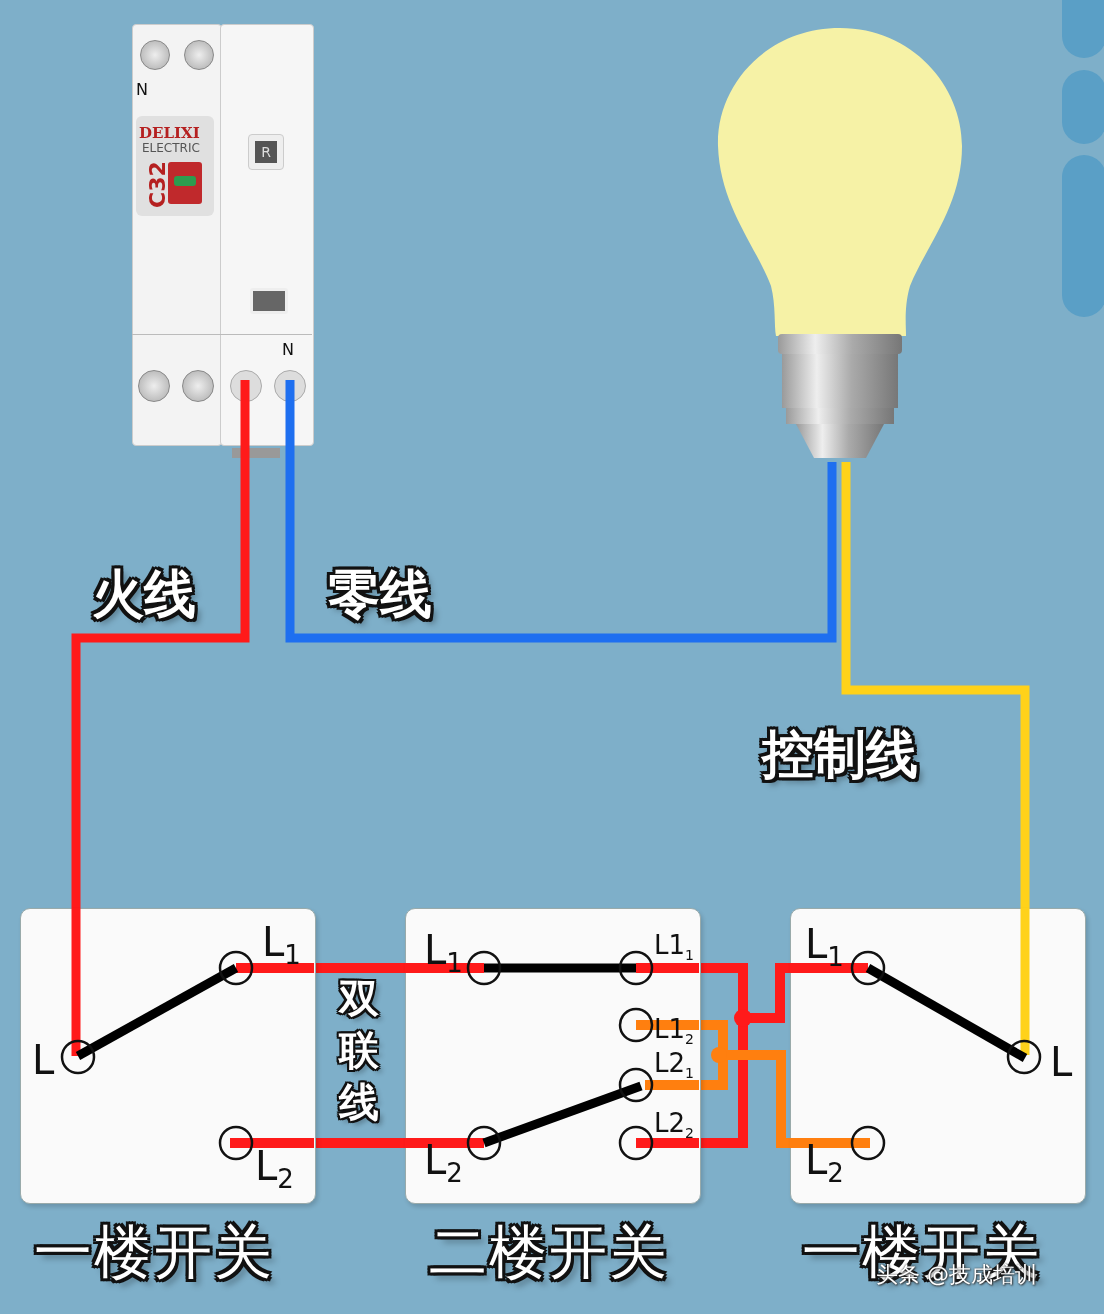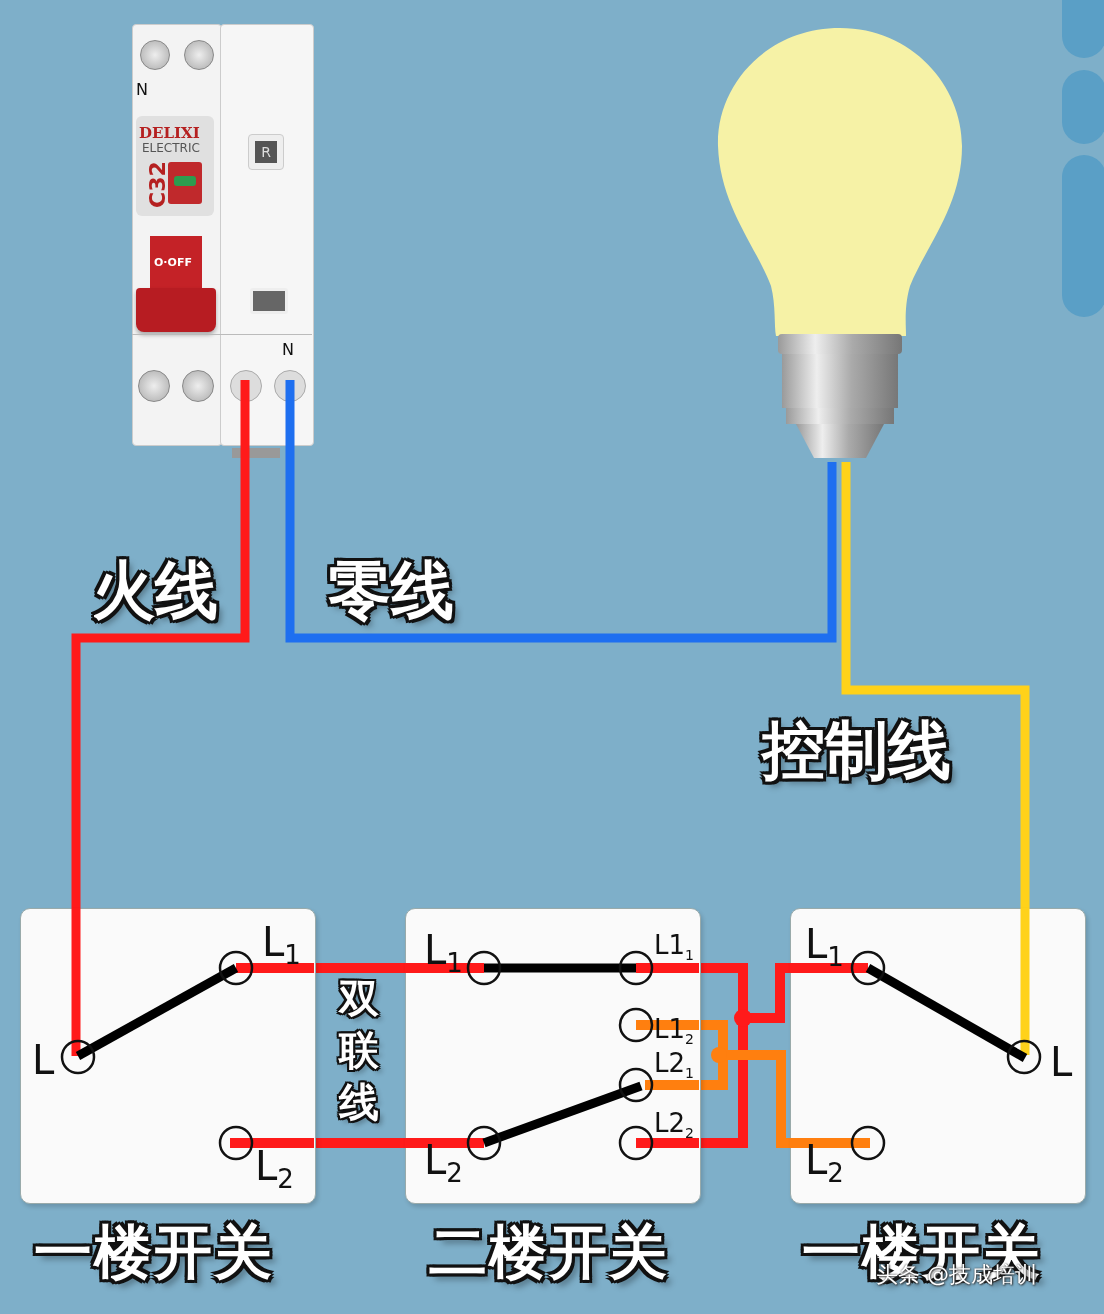--- a/index.html
+++ b/index.html
@@ -1,21 +1,21 @@
 <!DOCTYPE html>
 <html><head>
 <meta charset="utf-8">
 <style>
   html,body{margin:0;padding:0;}
   body{width:1104px;height:1314px;background:#7eafc9;position:relative;overflow:hidden;font-family:"DejaVu Sans",sans-serif;}
   .abs{position:absolute;}
-  .bigtxt{font-weight:bold;color:#fff;font-size:58px;letter-spacing:2px;
+  .bigtxt{font-weight:normal;color:#fff;font-size:58px;letter-spacing:2px;
     text-shadow:-3px -3px 0 #111,3px -3px 0 #111,-3px 3px 0 #111,3px 3px 0 #111,0 3px 0 #111,0 -3px 0 #111,3px 0 0 #111,-3px 0 0 #111,6px 6px 6px rgba(0,0,0,0.35);}
-  .midtxt{font-weight:bold;color:#fff;font-size:63px;
-    text-shadow:-3px -3px 0 #111,3px -3px 0 #111,-3px 3px 0 #111,3px 3px 0 #111,0 3px 0 #111,0 -3px 0 #111,3px 0 0 #111,-3px 0 0 #111,5px 5px 6px rgba(0,0,0,0.35);}
+  .midtxt{font-weight:bold;color:#fff;font-size:52px;
+    text-shadow:-3px -3px 0 #111,3px -3px 0 #111,-3px 3px 0 #111,3px 3px 0 #111,0 3px 0 #111,0 -3px 0 #111,3px 0 0 #111,-3px 0 0 #111,5px 5px 6px rgba(0,0,0,0.35);margin-top:12px;}
   .vtxt{font-weight:bold;color:#fff;font-size:40px;line-height:52px;width:50px;text-align:center;
     text-shadow:-2px -2px 0 #111,2px -2px 0 #111,-2px 2px 0 #111,2px 2px 0 #111,0 2px 0 #111,0 -2px 0 #111,2px 0 0 #111,-2px 0 0 #111,4px 4px 5px rgba(0,0,0,0.3);}
   .panel{background:#fafafa;border:1px solid #9aa;border-radius:10px;box-shadow:2px 3px 4px rgba(0,0,0,0.15);}
   .term{font-family:"DejaVu Sans",sans-serif;font-weight:normal;color:#111;}
   .lbl{font-size:40px;line-height:40px;}
   .lbl sub{font-size:26px;vertical-align:-8px;}
   .slbl{font-size:26px;line-height:26px;}
   .slbl sub{font-size:14px;vertical-align:-6px;}
   .side-pill{position:absolute;left:1062px;width:44px;background:#5a9fc6;border-radius:22px;}
   .watermark{color:#fff;font-size:22px;text-shadow:0 0 2px #333,1px 1px 2px #333;}
@@ -36,25 +36,20 @@
   <div class="abs term" style="left:4px;top:56px;font-size:16px;font-weight:normal;">N</div>
 
   <div class="abs" style="left:4px;top:92px;width:78px;height:100px;background:#e0e0e0;border-radius:6px;"></div>
   <div class="abs" style="left:7px;top:100px;font-family:'DejaVu Serif',serif;font-weight:bold;color:#b52020;font-size:15px;">DELIXI</div>
   <div class="abs" style="left:10px;top:117px;font-size:12px;color:#555;">ELECTRIC</div>
   <div class="abs" style="left:2px;top:148px;transform:rotate(-90deg);font-size:22px;color:#b52020;font-weight:bold;">C32</div>
   <div class="abs" style="left:36px;top:138px;width:34px;height:42px;background:#c0292c;border-radius:3px;">
     <div style="position:absolute;left:6px;top:14px;width:22px;height:10px;background:#2d9c4f;border-radius:3px;"></div>
   </div>
 
-  <div class="abs" style="left:4px;top:212px;width:80px;height:96px;">
-    <div class="abs" style="left:14px;top:0;width:52px;height:60px;background:#c42227;"></div>
-    <div class="abs" style="left:18px;top:20px;color:#fff;font-size:11px;font-weight:bold;">O·OFF</div>
-    <div class="abs" style="left:0;top:52px;width:80px;height:44px;background:#b71c22;border-radius:4px 4px 8px 8px;box-shadow:0 3px 4px rgba(0,0,0,0.3);"></div>
-  </div>
 
   <div class="abs" style="left:116px;top:110px;width:34px;height:34px;background:#eee;border:1px solid #ccc;border-radius:4px;">
     <div style="position:absolute;left:6px;top:6px;width:22px;height:22px;background:#555;color:#ddd;font-size:14px;text-align:center;line-height:22px;">R</div>
   </div>
   <div class="abs" style="left:118px;top:264px;width:32px;height:20px;background:#666;border:3px solid #eee;border-radius:3px;"></div>
   <div class="abs" style="left:0;top:310px;width:180px;height:1px;background:#bbb;"></div>
   <div class="abs term" style="left:150px;top:316px;font-size:16px;font-weight:normal;">N</div>
 
   <div class="abs" style="left:6px;top:346px;width:30px;height:30px;border-radius:50%;background:radial-gradient(#eee,#aaa);border:1px solid #888;"></div>
   <div class="abs" style="left:50px;top:346px;width:30px;height:30px;border-radius:50%;background:radial-gradient(#eee,#aaa);border:1px solid #888;"></div>

